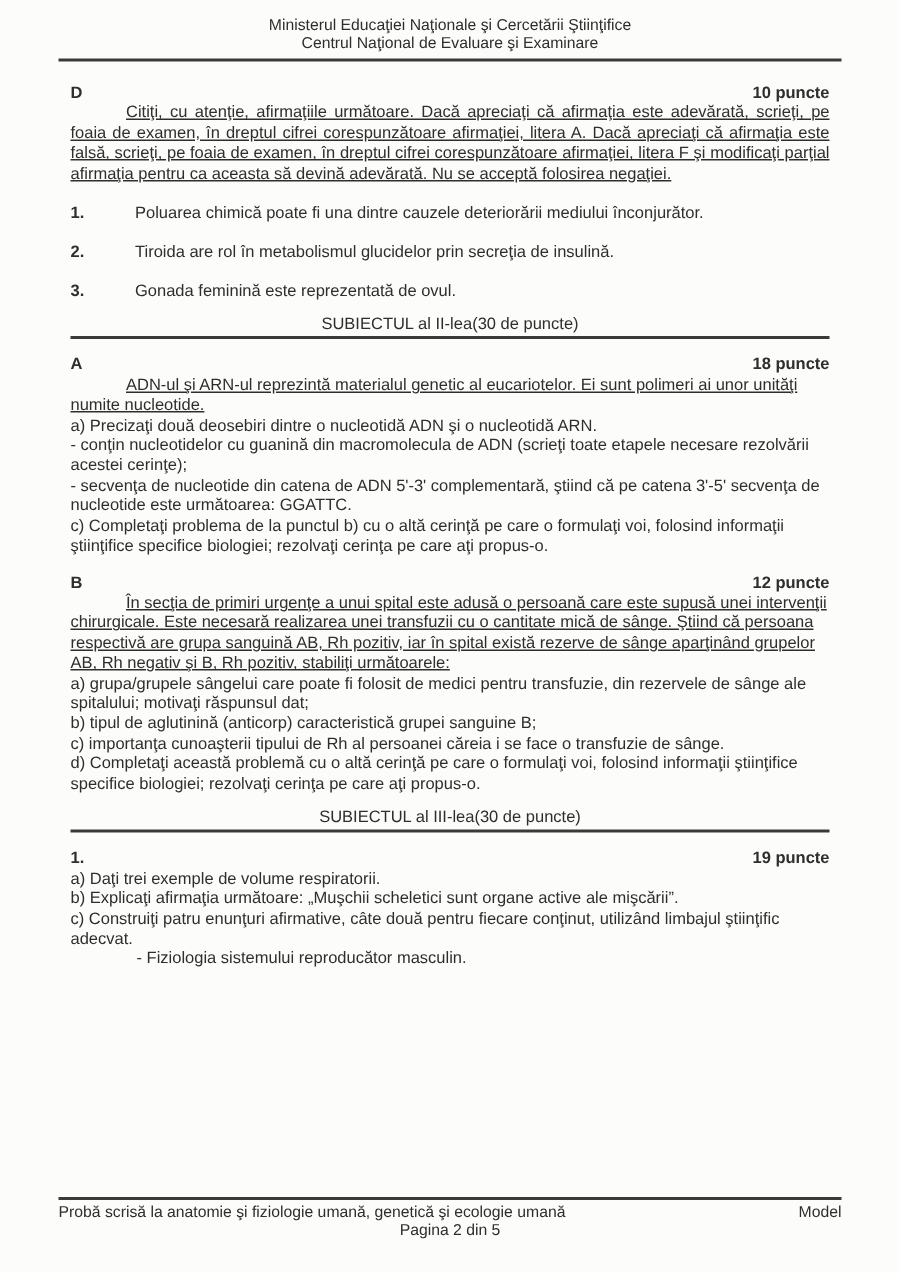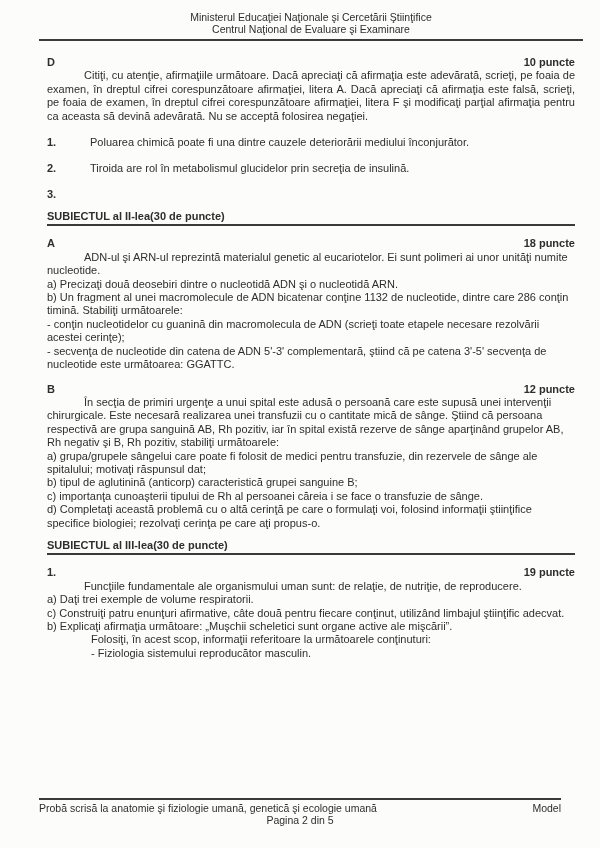--- a/index.html
+++ b/index.html
@@ -7,40 +7,40 @@
     position: relative;
     width: 600px;
     height: 848px;
     margin: 0 auto;
     background: #fcfcfa;
     color: #2e2e2e;
     font-family: "Liberation Sans", "DejaVu Sans", sans-serif;
     font-size: 11px;
     line-height: 13.4px;
     box-sizing: border-box;
-    padding: 12px 25px 0 47px;
+    padding: 12px 47px 0 47px;
     overflow: hidden;
   }
   
   .doc-header { text-align: center; font-size: 10.5px; line-height: 11.5px; }
   .header-rule { border: 0; border-top: 2px solid #3a3a3a; margin: 4px -8px 0 -8px; }
   
   .head-row {
     display: flex; justify-content: space-between;
     font-weight: bold;
   }
   .head-row.mt { margin-top: 15px; }
   p { margin: 0; }
   .para-justify { text-align: justify; }
-  .indent { text-indent: 37px; }
+  .indent { text-indent: 37px; text-decoration: underline; }
   .statement { display: flex; margin-top: 12.6px; }
   .statement .num { width: 43px; flex: 0 0 43px; font-weight: bold; }
   .subject-head {
-    display: flex; justify-content: flex-start;
-    font-weight: bold;
+    display: flex; justify-content: center;
+    font-weight: normal;
     border-bottom: 2px solid #3a3a3a;
     padding-bottom: 1px;
     margin-top: 9px;
   }
   .task-head { display: flex; justify-content: space-between; font-weight: bold; margin-top: 11px; }
   .task-lines p { text-align: left; }
   .sub-indent { padding-left: 44px; }
   
   .doc-footer {
     position: absolute;
@@ -72,37 +72,38 @@
   <div class="statement">
     <span class="num">1.</span>
     <span>Poluarea chimică poate fi una dintre cauzele deteriorării mediului înconjurător.</span>
   </div>
   <div class="statement">
     <span class="num">2.</span>
     <span>Tiroida are rol în metabolismul glucidelor prin secreţia de insulină.</span>
   </div>
   <div class="statement">
     <span class="num">3.</span>
+    <span>Gonada feminină este reprezentată de ovul.</span>
   </div>
 
   <div class="subject-head">
     <span>SUBIECTUL al II-lea</span>
     <span>(30 de puncte)</span>
   </div>
 
   <div class="task-head">
     <span>A</span>
     <span>18 puncte</span>
   </div>
   <div class="task-lines">
     <p class="indent">ADN-ul şi ARN-ul reprezintă materialul genetic al eucariotelor. Ei sunt polimeri ai unor unităţi numite nucleotide.</p>
     <p>a) Precizaţi două deosebiri dintre o nucleotidă ADN şi o nucleotidă ARN.</p>
-    <p>b) Un fragment al unei macromolecule de ADN bicatenar conţine 1132 de nucleotide, dintre care 286 conţin timină. Stabiliţi următoarele:</p>
     <p>- conţin nucleotidelor cu guanină din macromolecula de ADN (scrieţi toate etapele necesare rezolvării acestei cerinţe);</p>
     <p>- secvenţa de nucleotide din catena de ADN 5'-3' complementară, ştiind că pe catena 3'-5' secvenţa de nucleotide este următoarea: GGATTC.</p>
+    <p>c) Completaţi problema de la punctul b) cu o altă cerinţă pe care o formulaţi voi, folosind informaţii ştiinţifice specifice biologiei; rezolvaţi cerinţa pe care aţi propus-o.</p>
   </div>
 
   <div class="task-head">
     <span>B</span>
     <span>12 puncte</span>
   </div>
   <div class="task-lines">
     <p class="para-justify indent">În secţia de primiri urgenţe a unui spital este adusă o persoană care este supusă unei intervenţii chirurgicale. Este necesară realizarea unei transfuzii cu o cantitate mică de sânge. Ştiind că persoana respectivă are grupa sanguină AB, Rh pozitiv, iar în spital există rezerve de sânge aparţinând grupelor AB, Rh negativ şi B, Rh pozitiv, stabiliţi următoarele:</p>
     <p>a) grupa/grupele sângelui care poate fi folosit de medici pentru transfuzie, din rezervele de sânge ale spitalului; motivaţi răspunsul dat;</p>
     <p>b) tipul de aglutinină (anticorp) caracteristică grupei sanguine B;</p>
@@ -113,25 +114,23 @@
   <div class="subject-head">
     <span>SUBIECTUL al III-lea</span>
     <span>(30 de puncte)</span>
   </div>
 
   <div class="task-head">
     <span>1.</span>
     <span>19 puncte</span>
   </div>
   <div class="task-lines">
-    <p class="indent">Funcţiile fundamentale ale organismului uman sunt: de relaţie, de nutriţie, de reproducere.</p>
     <p>a) Daţi trei exemple de volume respiratorii.</p>
+    <p>b) Explicaţi afirmaţia următoare: „Muşchii scheletici sunt organe active ale mişcării”.</p>
     <p>c) Construiţi patru enunţuri afirmative, câte două pentru fiecare conţinut, utilizând limbajul ştiinţific adecvat.</p>
-    <p>b) Explicaţi afirmaţia următoare: „Muşchii scheletici sunt organe active ale mişcării”.</p>
-    <p class="sub-indent">Folosiţi, în acest scop, informaţii referitoare la următoarele conţinuturi:</p>
     <p class="sub-indent">- Fiziologia sistemului reproducător masculin.</p>
   </div>
 
   <div class="doc-footer">
     <div class="footer-row">
       <span>Probă scrisă la anatomie şi fiziologie umană, genetică şi ecologie umană</span>
       <span>Model</span>
     </div>
     <div class="footer-page">Pagina 2 din 5</div>
   </div>

